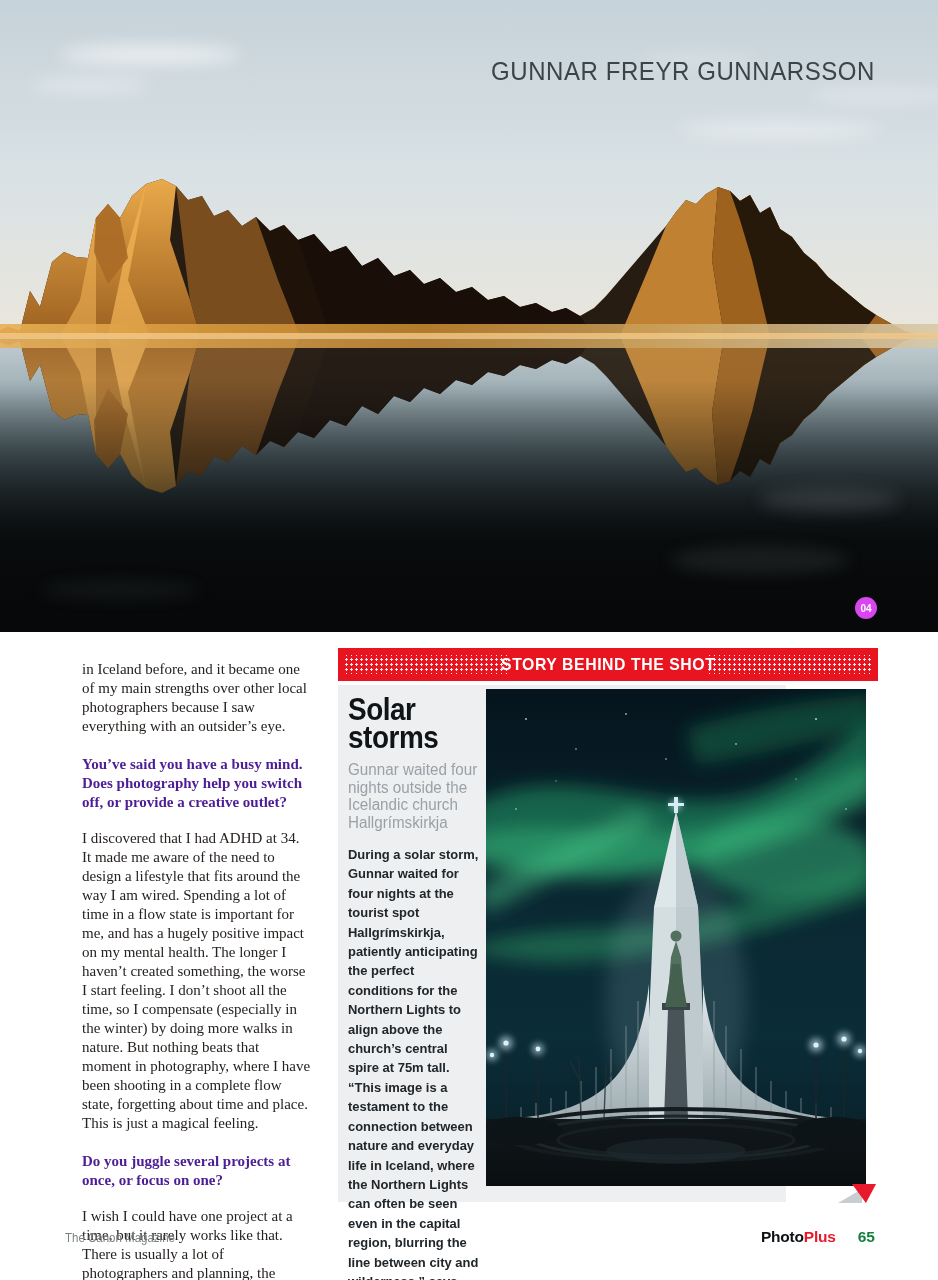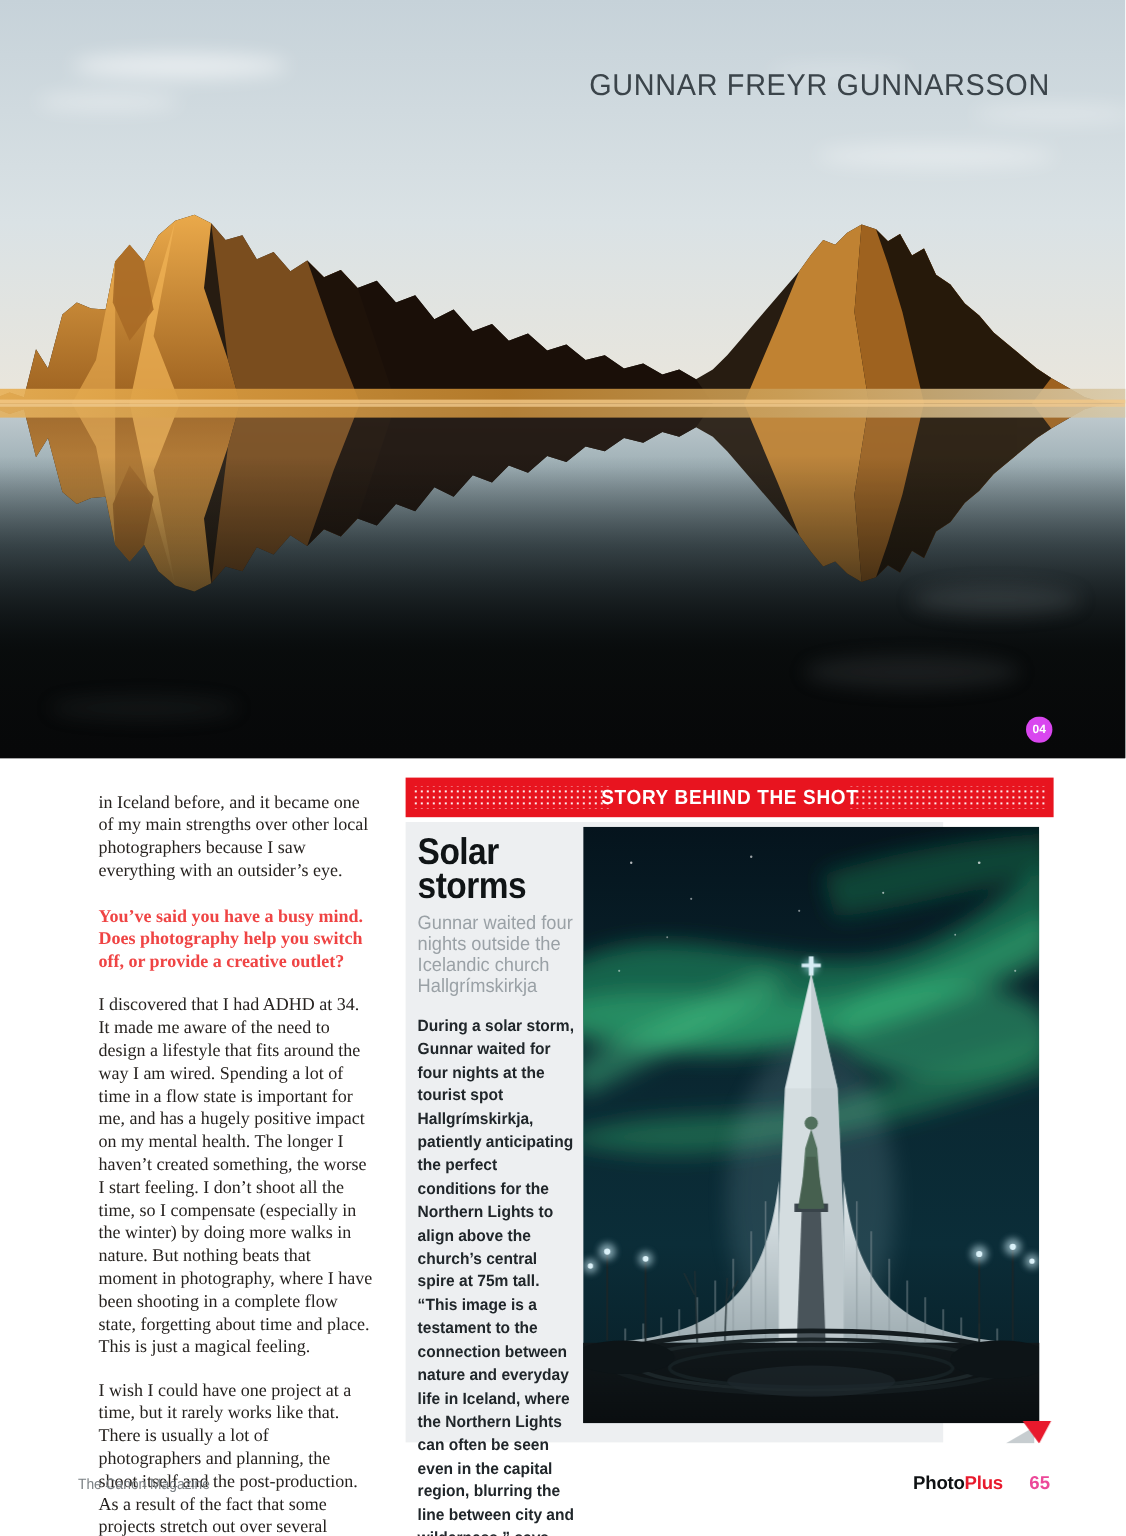--- a/index.html
+++ b/index.html
@@ -13,21 +13,21 @@
         color:#3b444a;letter-spacing:.6px;transform:scaleX(.96);transform-origin:right center;
         white-space:nowrap;}
   .badge04{position:absolute;left:855px;top:597px;width:22px;height:22px;border-radius:50%;
         background:#d946ef;color:#fff;font-size:10px;font-weight:bold;display:flex;
         align-items:center;justify-content:center;letter-spacing:0;}
 
   
   .article{position:absolute;left:65px;top:643px;width:263px;
         font-family:"Liberation Serif",serif;font-size:15px;line-height:19px;color:#26221f;}
   .article p{margin:17px;}
-  .article p.question{font-weight:bold;margin-top:19px;color:#ef4444;}
+  .article p.question{font-weight:bold;margin-top:19px;color:#4c1d95;}
 
   
   .banner{position:absolute;left:338px;top:648px;width:540px;height:33px;background:#e8141f;
         display:flex;align-items:center;justify-content:center;}
   .banner-label{color:#fff;font-weight:bold;font-size:17px;letter-spacing:.6px;
         transform:scaleX(.93);white-space:nowrap;}
   .dots{position:absolute;top:7px;bottom:7px;
         background-image:radial-gradient(circle,rgba(255,255,255,.92) 1.05px,rgba(255,255,255,0) 1.3px);
         background-size:5px 5px;background-position:center;}
   .dots.left{left:7px;width:163px;}
@@ -51,21 +51,21 @@
         clip-path:polygon(0 0,100% 0,58% 100%);}
 
   
   .footer{position:absolute;left:65px;right:63px;top:1228px;display:flex;
         justify-content:space-between;align-items:baseline;}
   .footer-left{font-size:12.5px;color:#7a8084;transform:scaleX(.92);transform-origin:left center;}
   .footer-right{display:flex;align-items:flex-start;gap:22px;}
   .brand{font-size:15.5px;font-weight:bold;letter-spacing:-.2px;}
   .brand .black{color:#0e1113;}
   .brand .red{color:#e8192c;}
-  .pagenum{font-size:15.5px;font-weight:bold;color:#ec4899;}
+  .pagenum{font-size:15.5px;font-weight:bold;color:#15803d;}
 </style>
 </head>
 <body>
 
 <div id="page">
 
   <div class="hero">
     <svg viewBox="0 0 938 632" preserveAspectRatio="none">
       <defs>
         <linearGradient id="sky" x1="0" y1="0" x2="0" y2="1">
@@ -136,20 +136,21 @@
       </g>
     </svg>
     <div class="header-title">GUNNAR FREYR GUNNARSSON</div>
     <div class="badge04">04</div>
   </div>
 
   <div class="article">
     <p class="body">in Iceland before, and it became one of my main strengths over other local photographers because I saw everything with an outsider’s eye.</p>
     <p class="question">You’ve said you have a busy mind. Does photography help you switch off, or provide a creative outlet?</p>
     <p class="body">I discovered that I had ADHD at 34. It made me aware of the need to design a lifestyle that fits around the way I am wired. Spending a lot of time in a flow state is important for me, and has a hugely positive impact on my mental health. The longer I haven’t created something, the worse I start feeling. I don’t shoot all the time, so I compensate (especially in the winter) by doing more walks in nature. But nothing beats that moment in photography, where I have been shooting in a complete flow state, forgetting about time and place. This is just a magical feeling.</p>
+    <p class="question">Do you juggle several projects at once, or focus on one?</p>
     <p class="body">I wish I could have one project at a time, but it rarely works like that. There is usually a lot of photographers and planning, the shoot itself and the post-production. As a result of the fact that some projects stretch out over several weeks or months, doing one at a time is impossible.</p>
   </div>
 
   <div class="banner">
     <div class="dots left"></div>
     <div class="banner-label">STORY BEHIND THE SHOT</div>
     <div class="dots right"></div>
   </div>
 
   <div class="storybox">

